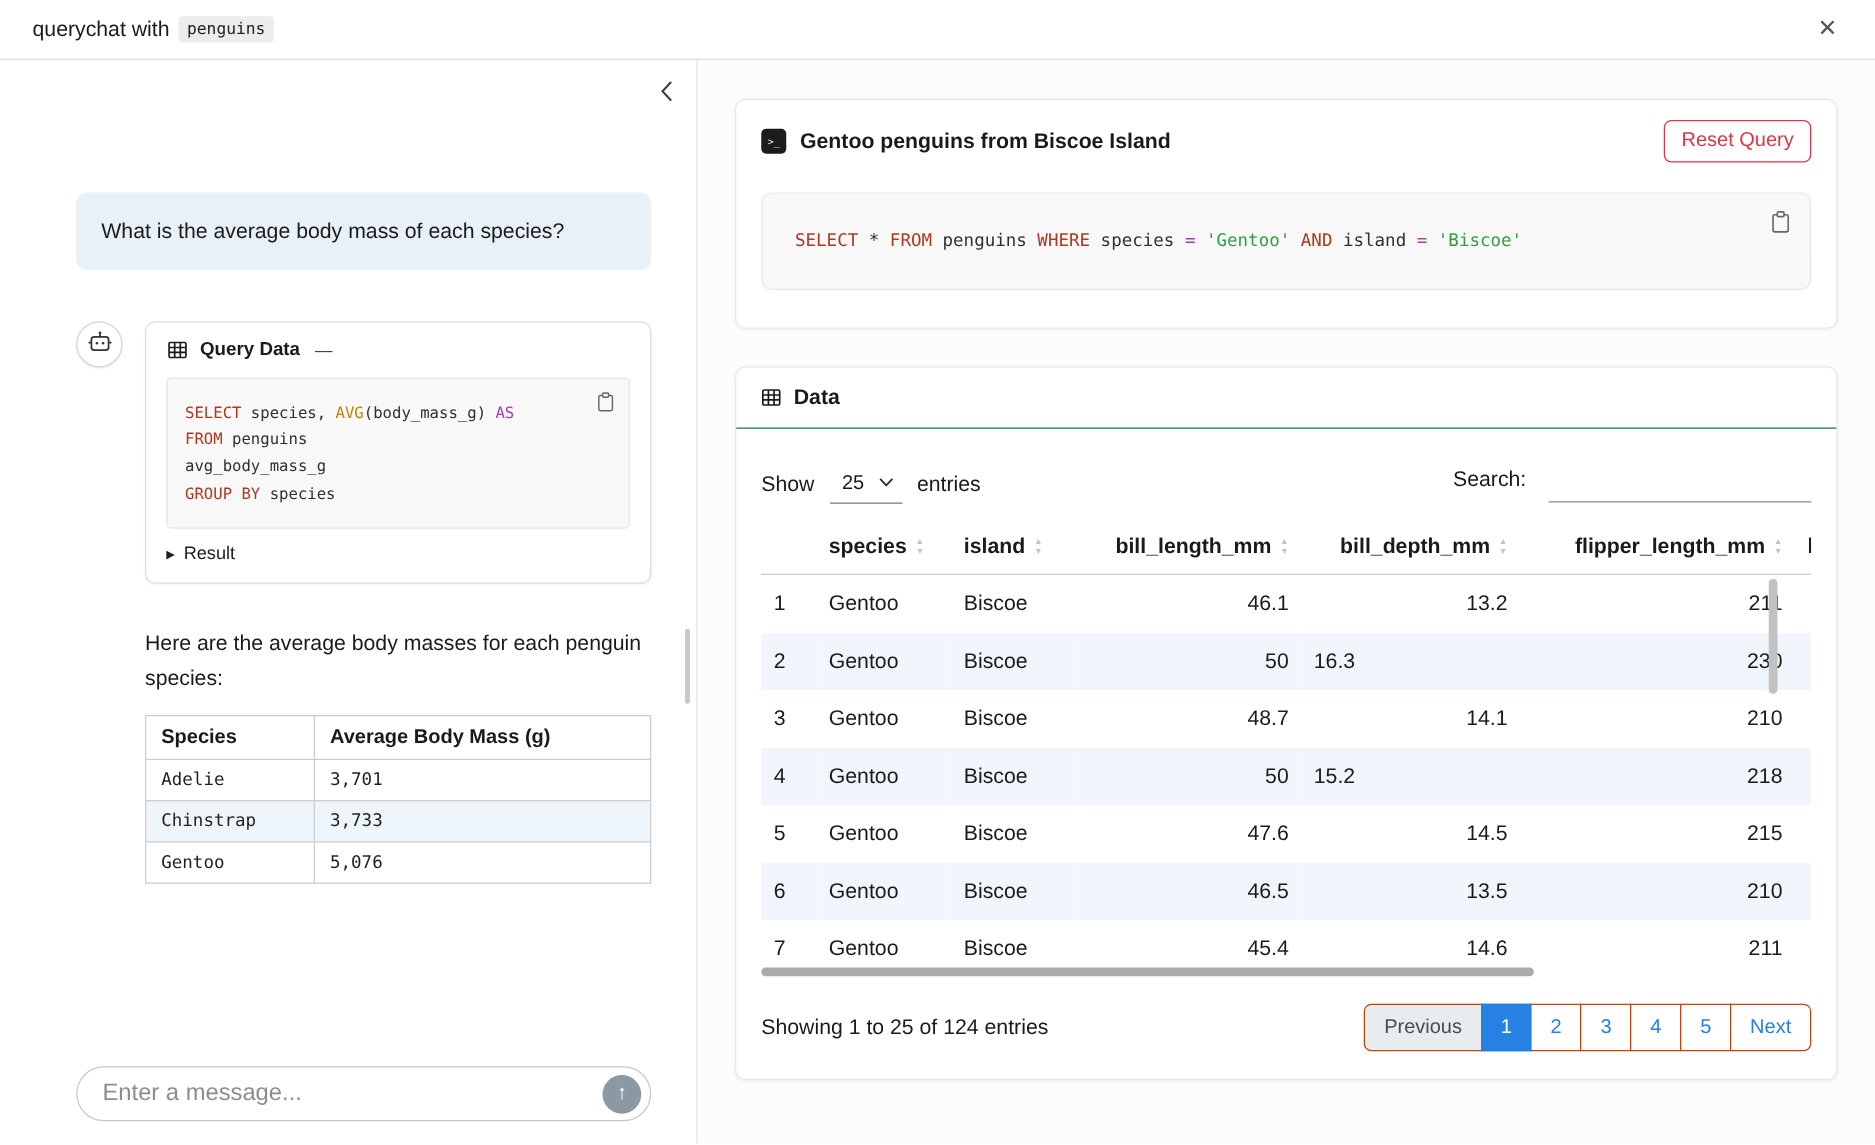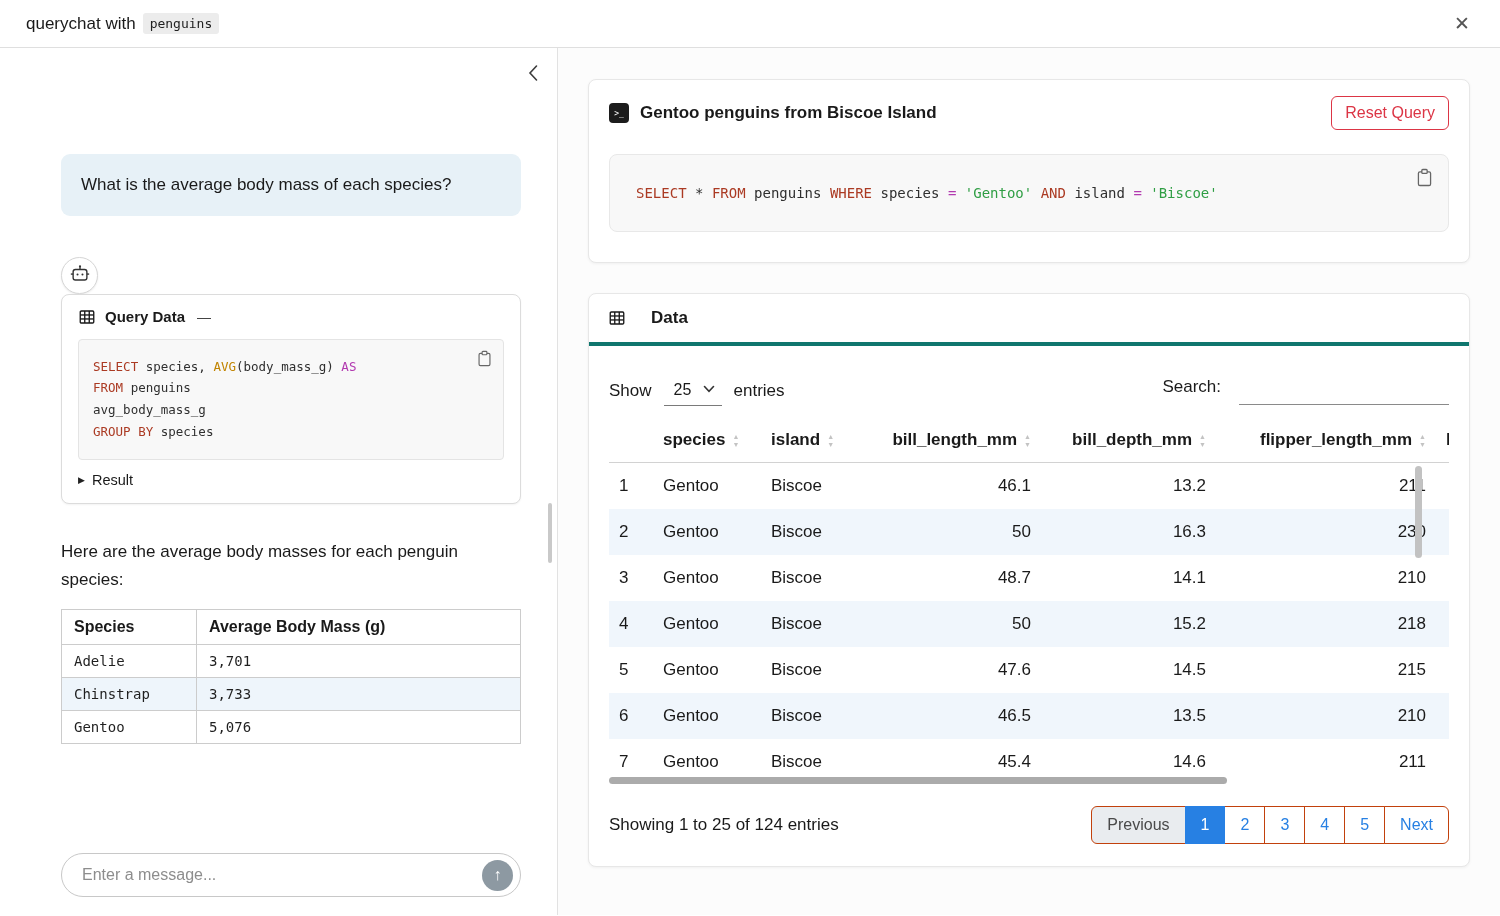--- a/index.html
+++ b/index.html
@@ -20,21 +20,21 @@
 
   .main { display:flex; height:867px; }
 
   
   .chat-panel { width:530px; min-width:530px; border-right:1px solid #e2e2e2; position:relative; padding:0 36px 0 33px; background:#fff;margin-left:28px; }
   .collapse-btn { position:absolute; top:14px; right:16px; background:none; border:none; padding:2px; }
   .panel-scrollbar { position:absolute; right:5px; top:455px; width:4px; height:60px; background:#c9c9c9; border-radius:2px; }
 
   .user-msg { margin-top:106px; background:#e7f1f7; border-radius:9px; padding:17px 20px; font-size:17px; line-height:1.62; }
 
-  .bot-row { margin-top:41px; display:flex; gap:0;flex-direction:column; }
+  .bot-row { margin-top:41px; display:flex; gap:18px; }
   .avatar { width:37px; height:37px; border-radius:50%; border:1px solid #d6d6d6; box-shadow:0 1px 2px rgba(0,0,0,.08); display:flex; align-items:center; justify-content:center; flex:none; background:#fff; }
   .bot-content { flex:1; min-width:0; }
 
   .tool-card { border:1px solid #dcdcdc; border-radius:8px; background:#fff; box-shadow:0 1px 2px rgba(0,0,0,.05); }
   .tool-card-header { display:flex; align-items:center; padding:13px 14px 9px 16px; gap:8px; }
   .tool-title-wrap { display:flex; align-items:center; gap:9px; font-weight:bold; font-size:15px; white-space:nowrap; }
   .tool-subtitle { margin-left:auto; font-style:italic; color:#444; font-size:13px; text-align:right; line-height:1.22; max-width:196px; }
   .minus-btn { border:none; background:none; color:#444; font-size:14px; padding:0 0 0 4px; line-height:1; }
 
   .code-block { margin:4px 16px 0; background:#f8f8f8; border:1px solid #e4e4e4; border-radius:4px; padding:16px 14px; position:relative; font-family:"DejaVu Sans Mono", monospace; font-size:12.5px; line-height:1.75; color:#2f2f2f; }
@@ -51,37 +51,37 @@
 
   .assistant-text { margin:34px 0 0; font-size:17px; line-height:1.62; }
 
   .mini-table { border-collapse:collapse; margin-top:16px; width:100%; }
   .mini-table th { font-size:16px; text-align:left; padding:8px 12px; border:1px solid #cccccc; font-weight:bold; }
   .mini-table td { font-family:"DejaVu Sans Mono", monospace; font-size:14px; padding:8px 12px; border:1px solid #cccccc; color:#1f1f1f; }
   .mini-table col.c1 { width:135px; }
   .mini-table tr.striped { background:#eef5fb; }
 
   .chat-input { position:absolute; left:33px; right:36px; bottom:18px; height:44px; border:1px solid #c8c8c8; border-radius:22px; display:flex; align-items:center; padding:0 7px 0 18px; background:#fff; }
-  .chat-input input { border:none; outline:none; flex:1; font-size:16px; color:#1d4ed8; background:transparent; }
+  .chat-input input { border:none; outline:none; flex:1; font-size:19px; color:#1d4ed8; background:transparent; }
   .chat-input input::placeholder { color:#8d8d8d; }
   .send-btn { width:31px; height:31px; border-radius:50%; background:#8d99a2; border:none; color:#fff; font-size:16px; line-height:1; display:flex; align-items:center; justify-content:center; }
 
   
   .content { flex:1; background:#fcfcfc; padding:31px 30px 20px; overflow:hidden; }
   .card { background:#fff; border:1px solid #e7e7e7; border-radius:8px; box-shadow:0 1px 3px rgba(0,0,0,.05); }
 
   .query-card { padding:16px 20px 30px; margin-bottom:30px; }
   .query-header { display:flex; align-items:center; gap:11px; }
   .terminal-icon { width:20px; height:20px; background:#1c1c1c; border-radius:4px; color:#fff; font-family:"DejaVu Sans Mono", monospace; font-size:8px; display:flex; align-items:center; justify-content:center; flex:none; }
   .query-title { font-size:17px; font-weight:bold; margin:0; }
   .reset-btn { margin-left:auto; border:1px solid #dc3545; color:#dc3545; background:#fff; border-radius:6px; padding:7px 13px; font-size:16px; }
   .sql-block { margin-top:24px; background:#f8f8f8; border:1px solid #e8e8e8; border-radius:8px; padding:30px 26px; position:relative; font-family:"DejaVu Sans Mono", monospace; font-size:14px; white-space:nowrap; overflow:hidden; }
   .sql-copy { position:absolute; top:11px; right:13px; background:none; border:none; padding:2px; }
 
-  .data-card-header { display:flex; align-items:center; gap:25px; padding:14px 19px; border-bottom:4px solid #0f766e; font-weight:bold; font-size:17px; }
+  .data-card-header { display:flex; align-items:center; gap:9px; padding:14px 19px; border-bottom:1px solid #0f766e; font-weight:bold; font-size:17px; }
   .data-body { padding:12px 20px 22px; position:relative; }
 
   .controls { display:flex; align-items:center; margin:18px 0 6px; font-size:17px; }
   .select-wrap { position:relative; margin:0 12px; }
   .page-len { appearance:none; -webkit-appearance:none; border:none; border-bottom:1px solid #7a7a7a; background:transparent; font-size:16px; padding:5px 30px 7px 10px; color:#1a1a1a; outline:none; }
   .select-chevron { position:absolute; right:7px; top:9px; pointer-events:none; }
   .search-wrap { margin-left:auto; display:flex; align-items:flex-start; gap:18px; }
   .search-label { font-size:17px; padding-bottom:3px; }
   .search-input { border:none; border-bottom:1px solid #8a8a8a; width:210px; height:28px; font-size:16px; outline:none; background:transparent; }
 
@@ -321,39 +321,39 @@
                   <td style="text-align: right;">46.1</td>
                   <td style="text-align: right;">13.2</td>
                   <td style="text-align: right;">211</td>
                   <td style="text-align: left;"></td>
                 </tr>
                 <tr class="stripe">
                   <td style="text-align: left;">2</td>
                   <td style="text-align: left;">Gentoo</td>
                   <td style="text-align: left;">Biscoe</td>
                   <td style="text-align: right;">50</td>
-                  <td style="text-align: right;">16.3</td>
+                  <td style="text-align: left;">16.3</td>
                   <td style="text-align: right;">230</td>
                   <td style="text-align: left;"></td>
                 </tr>
                 <tr>
                   <td style="text-align: left;">3</td>
                   <td style="text-align: left;">Gentoo</td>
                   <td style="text-align: left;">Biscoe</td>
                   <td style="text-align: right;">48.7</td>
                   <td style="text-align: right;">14.1</td>
                   <td style="text-align: right;">210</td>
                   <td style="text-align: left;"></td>
                 </tr>
                 <tr class="stripe">
                   <td style="text-align: left;">4</td>
                   <td style="text-align: left;">Gentoo</td>
                   <td style="text-align: left;">Biscoe</td>
                   <td style="text-align: right;">50</td>
-                  <td style="text-align: right;">15.2</td>
+                  <td style="">15.2</td>
                   <td style="text-align: right;">218</td>
                   <td style="text-align: left;"></td>
                 </tr>
                 <tr>
                   <td style="text-align: left;">5</td>
                   <td style="text-align: left;">Gentoo</td>
                   <td style="text-align: left;">Biscoe</td>
                   <td style="text-align: right;">47.6</td>
                   <td style="text-align: right;">14.5</td>
                   <td style="text-align: right;">215</td>

